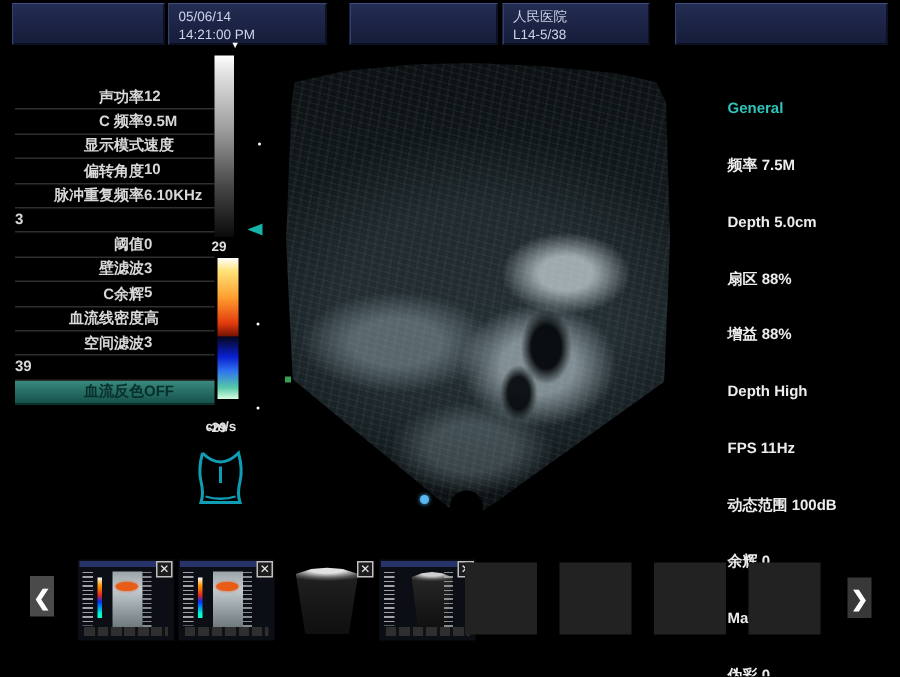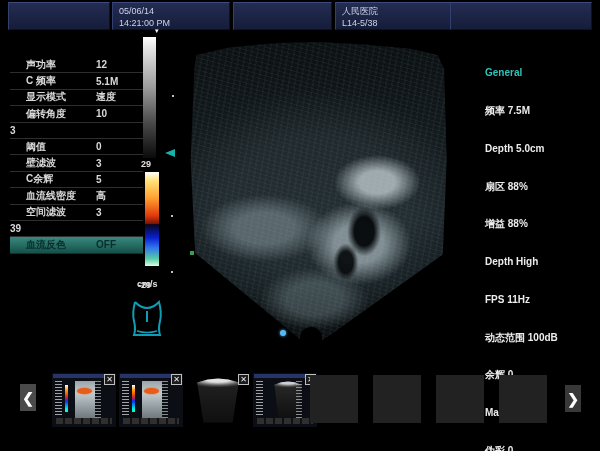--- a/index.html
+++ b/index.html
@@ -3,28 +3,28 @@
 <meta charset="utf-8">
 <style>
   html,body{margin:0;padding:0;background:#000;}
   .screen{position:relative;width:600px;height:451px;background:#000;overflow:hidden;
           font-family:"Liberation Sans",sans-serif;}
   
   .tb{position:absolute;top:2px;height:28px;box-sizing:border-box;
       background:linear-gradient(180deg,#232c52,#161d3a);
       border:1px solid #0c1124;border-top:1px solid #3c4a7c;border-left:1px solid #324070;
       color:#ccd4e8;font-size:9px;line-height:12px;padding:2px 0 0 6px;white-space:pre;}
-  .tb0{left:8px;width:102px}.tb1{left:112px;width:118px}.tb2{left:233px;width:99px}
-  .tb3{left:335px;width:116px}.tb4{left:450px;width:142px}
+  .tb0{left:8px;width:102px}.tb1{left:112px;width:106px}.tb2{left:233px;width:99px}
+  .tb3{left:335px;width:98px}.tb4{left:450px;width:142px}
   .tgc-caret{position:absolute;left:155px;top:27px;color:#fff;font-size:7px;line-height:7px;}
   
   .params{position:absolute;left:10px;top:57px;width:133px;}
   .prow{display:flex;align-items:center;height:15.4px;border-bottom:1px solid #2e2e2e;
         font-size:10px;font-weight:bold;color:#d8d8d8;}
-  .prow .lab{width:70px;padding-left:16px;}
+  .prow .lab{width:70px;padding-left:16px;text-align:right;}
   .prow .val{flex:1;}
   .prow.hl{background:linear-gradient(180deg,#38897e,#155049);border-bottom:1px solid #0c332f;color:#07302c;}
   
   .graybar{position:absolute;left:143px;top:37px;width:13px;height:121px;
            background:linear-gradient(180deg,#fff 0%,#e6e6e6 8%,#9a9a9a 42%,#474747 72%,#0a0a0a 100%);}
   .colorbar{position:absolute;left:145px;top:172px;width:14px;height:94px;
            background:linear-gradient(180deg,#ffffff 0%,#ffe37a 9%,#ff9f2e 28%,#e33c0e 46%,#7a1404 55%,
                        #05071f 56%,#0a1fd0 70%,#2e72ee 80%,#57c9a8 92%,#d9ffe2 100%);}
   .scale-lbl{position:absolute;color:#e0e0e0;font-size:9px;font-weight:bold;}
   .lbl-max{left:141px;top:159px}.lbl-min{left:138px;top:280px}.lbl-unit{left:137px;top:279px}
@@ -103,29 +103,33 @@
   <div class="tb tb4"></div>
   <div class="tgc-caret">▾</div>
 
   <div class="params">
     <div class="prow">
         <span class="lab">声功率</span>
         <span class="val">12</span>
       </div>
     <div class="prow">
         <span class="lab">C 频率</span>
-        <span class="val">5.1M</span>
+        <span class="val">9.5M</span>
       </div>
     <div class="prow">
         <span class="lab">显示模式</span>
         <span class="val">速度</span>
       </div>
     <div class="prow">
         <span class="lab">偏转角度</span>
         <span class="val">10</span>
+      </div>
+    <div class="prow">
+        <span class="lab">脉冲重复频率</span>
+        <span class="val">6.10KHz</span>
       </div>
     <div class="prow">
         <span class="val">3</span>
       </div>
     <div class="prow">
         <span class="lab">阈值</span>
         <span class="val">0</span>
       </div>
     <div class="prow">
         <span class="lab">壁滤波</span>

